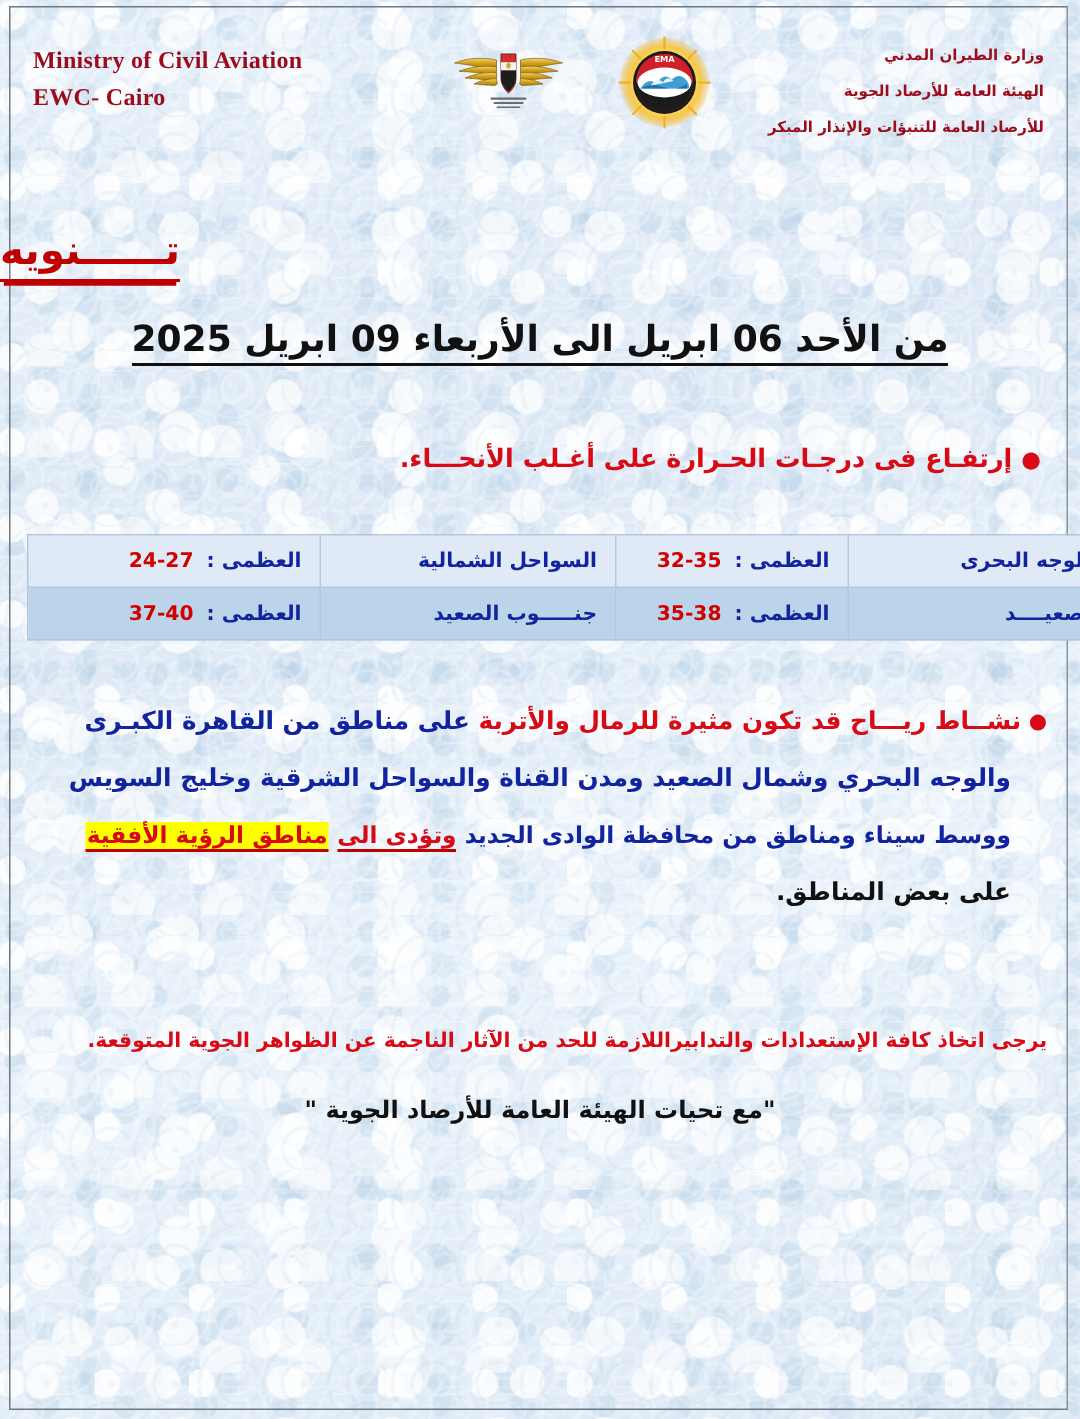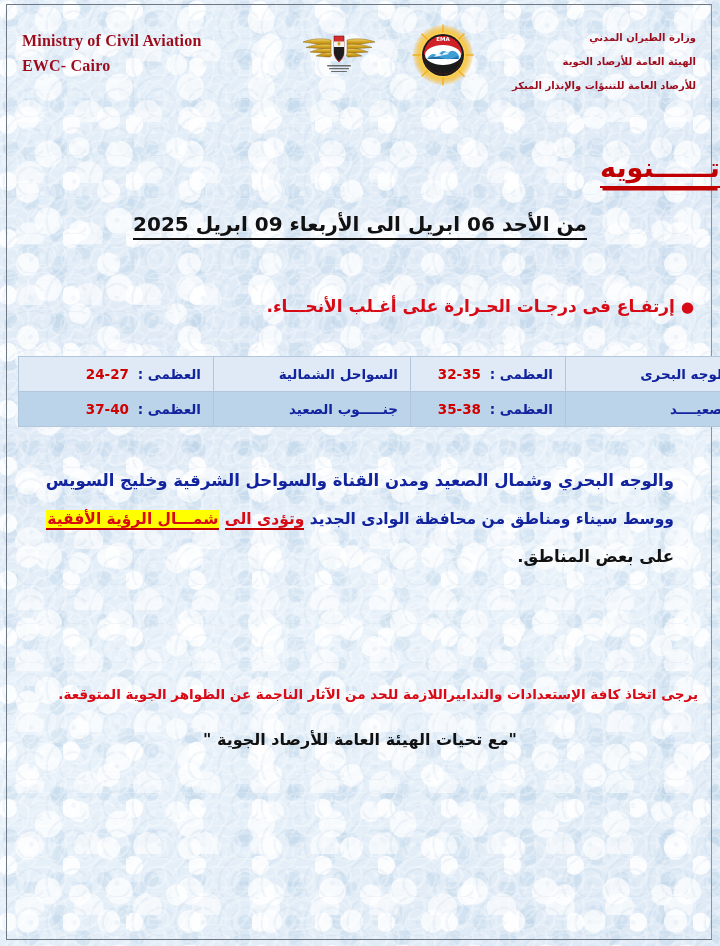--- a/index.html
+++ b/index.html
@@ -118,21 +118,21 @@
     top: 24px;
     width: 62px;
     height: 62px;
   }
 
   
   .title-wrap {
     position: absolute;
     left: 0; right: 0;
     top: 152px;
-    text-align: right;
+    text-align: left;
   }
   .doc-title {
     display: inline-block;
     font-family: "DejaVu Sans", sans-serif;
     font-weight: bold;
     font-size: 27px;
     color: #c00000;
     direction: rtl;
     letter-spacing: 1px;
     padding-bottom: 3px;
@@ -142,21 +142,21 @@
   .date-range-wrap {
     position: absolute;
     left: 0; right: 0;
     top: 212px;
     text-align: center;
   }
   .date-range {
     display: inline-block;
     font-family: "DejaVu Sans", sans-serif;
     font-weight: bold;
-    font-size: 20px;
+    font-size: 24px;
     color: #111111;
     direction: rtl;
     border-bottom: 2px solid #111111;
     padding-bottom: 2px;
   }
 
   
   .temp-bullet {
     position: absolute;
     top: 296px;
@@ -393,27 +393,31 @@
           <td class="region col-c">جنـــــوب الصعيد</td>
           <td class="val col-d">
             <span>العظمى :</span>
             <span class="num">37-40</span>
           </td>
         </tr>
       </tbody>
     </table>
 
     <div class="wind-block">
+      <div class="ln l1">
+        <span class="dot-b red">●</span><span class="red">نشــاط ريـــاح قد تكون مثيرة للرمال والأتربة</span>
+        <span class="blue">على مناطق من القاهرة الكبـرى</span>
+      </div>
       <div class="ln l2">
         <span class="blue">والوجه البحري وشمال الصعيد ومدن القناة والسواحل الشرقية وخليج السويس</span>
       </div>
       <div class="ln l3">
         <span class="blue">ووسط سيناء ومناطق من محافظة الوادى الجديد</span>
         <span class="red ul-red">وتؤدى الى</span>
-        <span class="red hl">شمـــال الرؤية الأفقية</span>
+        <span class="red hl">مناطق الرؤية الأفقية</span>
       </div>
       <div class="ln l4">
         <span class="black">على بعض المناطق.</span>
       </div>
     </div>
 
     <div class="advisory">يرجى اتخاذ كافة الإستعدادات والتدابيراللازمة للحد من الآثار الناجمة عن الظواهر الجوية المتوقعة.</div>
     <div class="signature">"مع تحيات الهيئة العامة للأرصاد الجوية "</div>
 
   </div>

